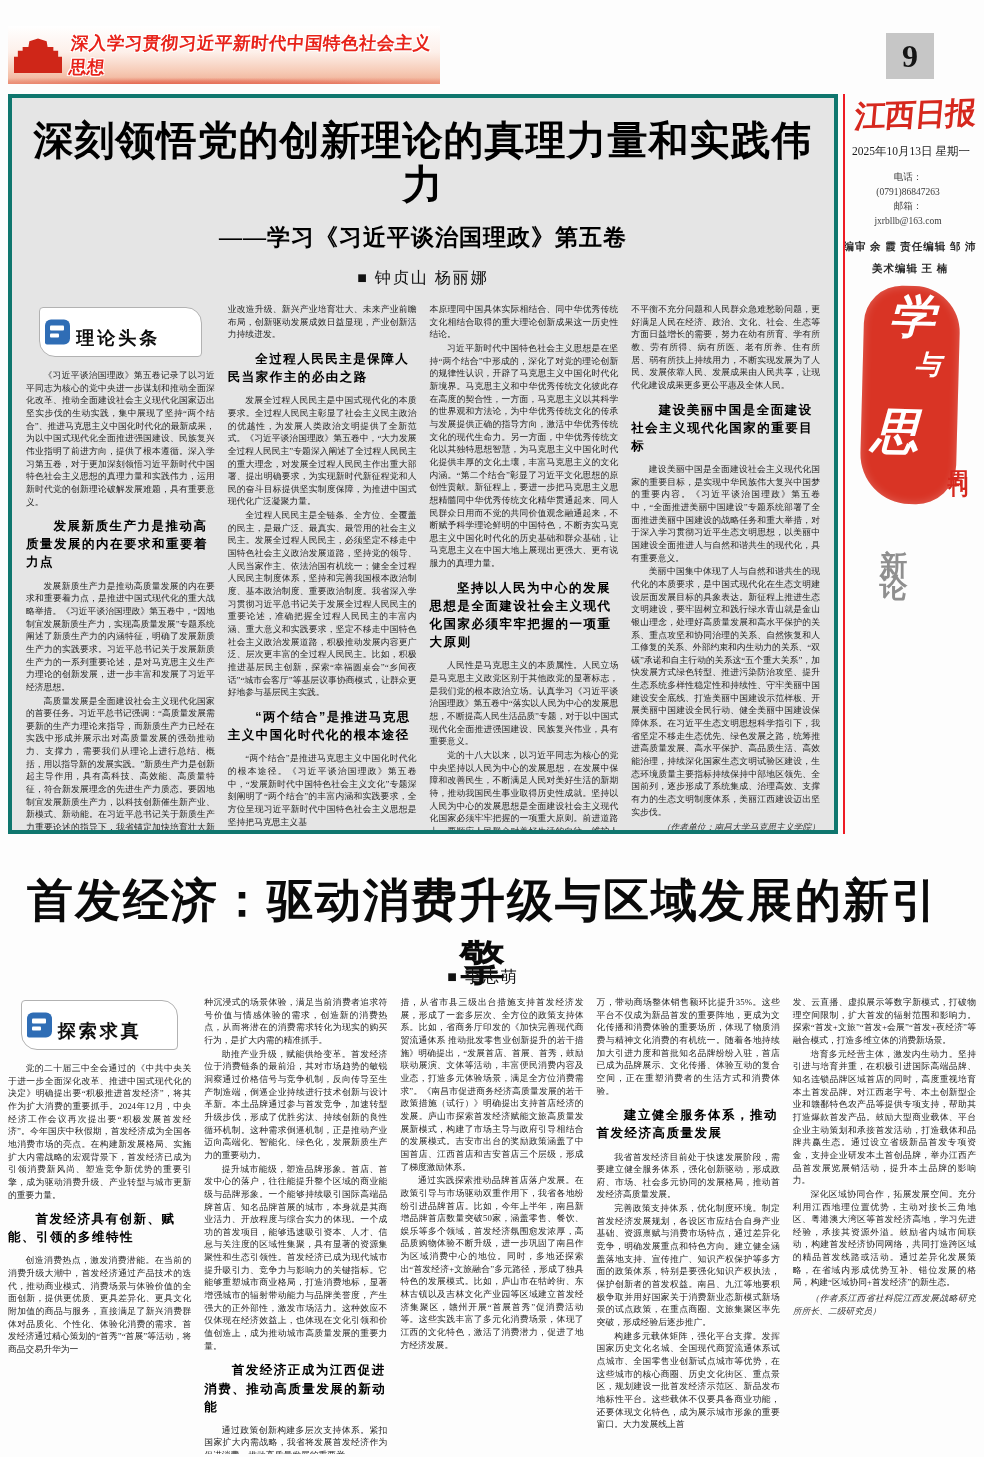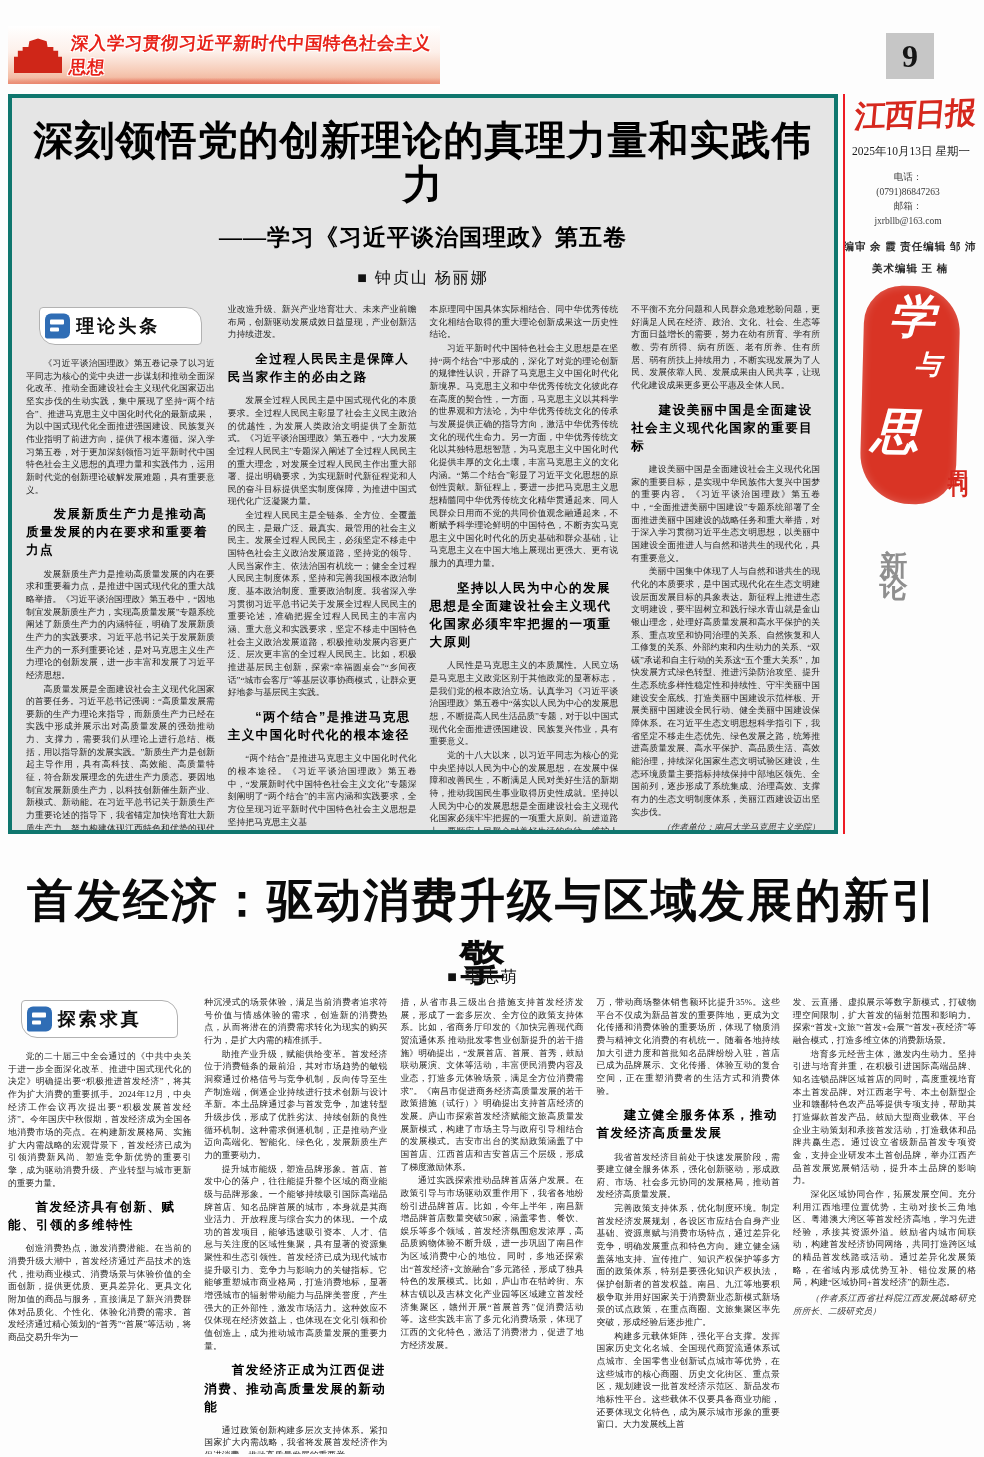--- a/index.html
+++ b/index.html
@@ -62,21 +62,21 @@
   .para,.credit{font-size:8.8px;line-height:1.44;color:#1f1f1f;text-align:justify;
     margin:0 0 1px;text-indent:2em;}
   .noindent{text-indent:0;}
   .col-heading{font-family:"Liberation Sans","DejaVu Sans",sans-serif;font-size:12.5px;
     font-weight:bold;color:#000;line-height:1.45;margin:9px 0 8px;text-indent:2.2em;letter-spacing:1.5px;}
   .credit{font-style:italic;color:#333;margin-top:3px;}
   .credit-right{text-align:right;text-indent:0;}
 
   
   .badge{position:relative;margin:4px auto 12px;width:86%;box-sizing:border-box;
-    border:1px solid #b2b2b2;border-radius:4px 16px 4px 16px;padding:6px 4px 6px 36px;background:#fff;}
+    border:1px solid #b2b2b2;border-radius:4px 16px 4px 16px;padding:18px 4px 6px 36px;background:#fff;}
   .badge-icon{position:absolute;left:5px;top:50%;transform:translateY(-50%);
     width:25px;height:25px;background:#2f6db5;border-radius:6px 6px 6px 2px;}
   .badge-icon::before{content:'';position:absolute;left:5px;top:6px;width:14px;height:5px;background:#fff;border-radius:1px;}
   .badge-icon::after{content:'';position:absolute;left:5px;top:14px;width:9px;height:4px;background:#fff;border-radius:1px;}
   .badge-label{font-family:"Liberation Sans","DejaVu Sans",sans-serif;font-weight:bold;
     font-size:18px;letter-spacing:3px;color:#0d0d0d;white-space:nowrap;}
 
   
   .a2-title{position:absolute;left:8px;top:870px;width:950px;margin:0;text-align:center;
     font-size:46px;font-weight:900;color:#0a0a0a;letter-spacing:2px;font-family:"Liberation Serif","DejaVu Serif",serif;}

